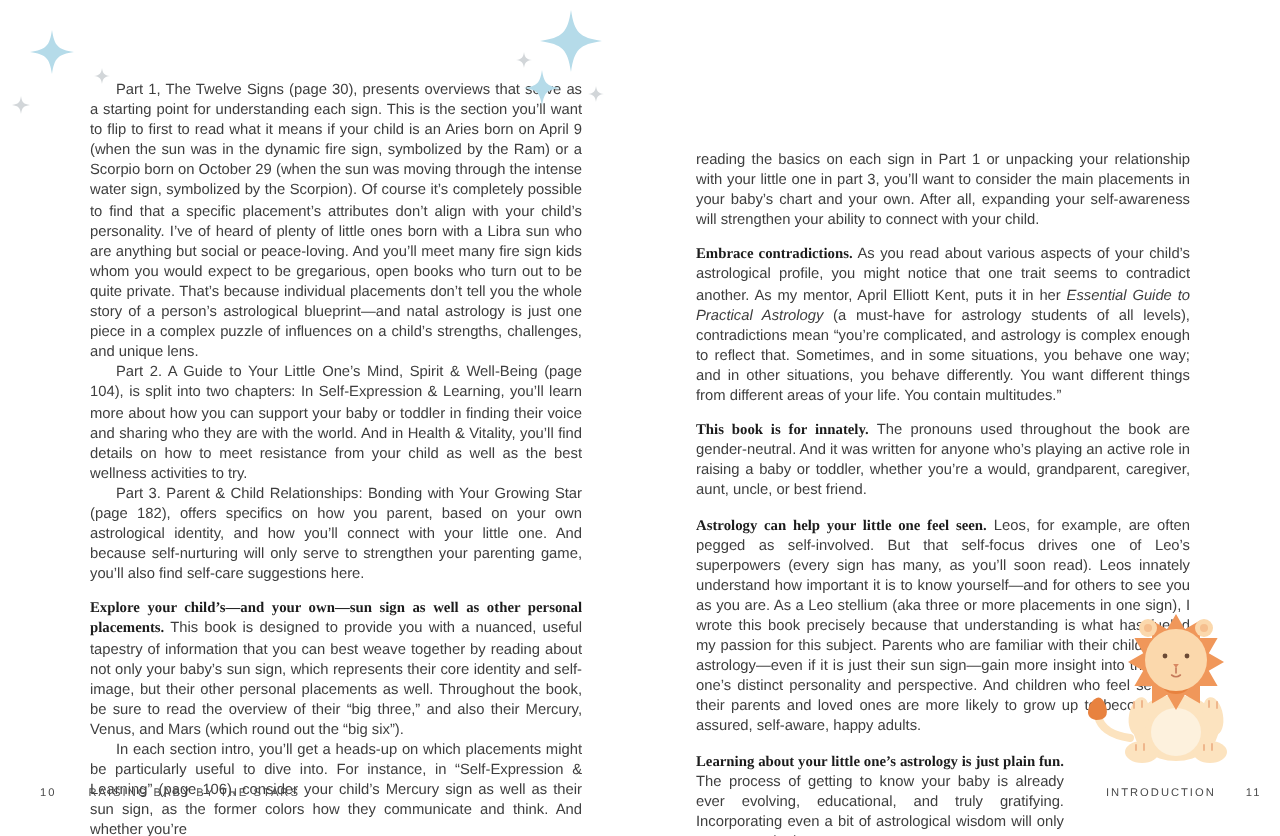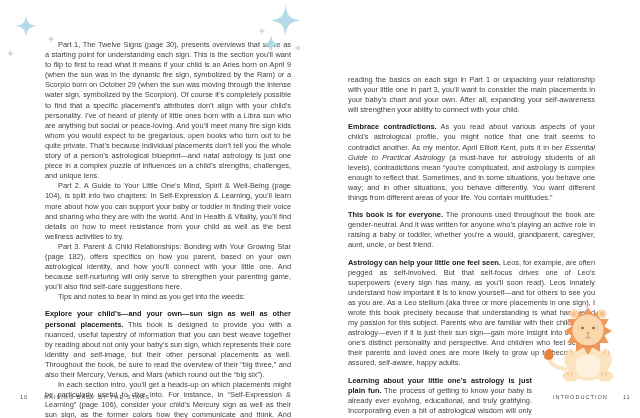--- a/index.html
+++ b/index.html
@@ -15,21 +15,21 @@
   .text-col {
     position:absolute;
     font-size:7.4px; line-height:10.1px;
     color:var(--text-body,#3e3e3e);
     text-align:justify;
   }
   #left-col  { left:45px;  top:40px; width:246px; }
   #right-col { left:348px; top:42px; width:247px;margin-top:33px; }
   .para.indent { text-indent:13px; }
   .para.lead   { margin-top:7px; }
-  .para .b { font-weight:bold; color:var(--text-bold,#1c1c1c); }
+  .para .b { font-weight:bold; color:var(--text-bold,#1c1c1c);font-family:Liberation Serif, serif; }
   .para .i { font-style:italic; }
   #right-col .para:last-child { width:184px; }
 
   .footer {
     position:absolute; top:394px; display:flex; align-items:baseline;
     font-size:5.6px; letter-spacing:1px; white-space:nowrap;
     color:var(--footer-text,#4b4b4b);
   }
   .footer-left  { left:20px;  gap:16px; }
   .footer-right { left:553px; gap:15px; }
@@ -40,29 +40,28 @@
 </style>
 </head>
 <body>
 
 <div class="spread">
 
   <div class="text-col" id="left-col">
       <p class="para indent"><span>Part 1, The Twelve Signs (page 30), presents overviews that serve as a starting point for understanding each sign. This is the section you’ll want to flip to first to read what it means if your child is an Aries born on April 9 (when the sun was in the dynamic fire sign, symbolized by the Ram) or a Scorpio born on October 29 (when the sun was moving through the intense water sign, symbolized by the Scorpion). Of course it’s completely possible to find that a specific placement’s attributes don’t align with your child’s personality. I’ve of heard of plenty of little ones born with a Libra sun who are anything but social or peace-loving. And you’ll meet many fire sign kids whom you would expect to be gregarious, open books who turn out to be quite private. That’s because individual placements don’t tell you the whole story of a person’s astrological blueprint—and natal astrology is just one piece in a complex puzzle of influences on a child’s strengths, challenges, and unique lens.</span></p>
       <p class="para indent"><span>Part 2. A Guide to Your Little One’s Mind, Spirit &amp; Well-Being (page 104), is split into two chapters: In Self-Expression &amp; Learning, you’ll learn more about how you can support your baby or toddler in finding their voice and sharing who they are with the world. And in Health &amp; Vitality, you’ll find details on how to meet resistance from your child as well as the best wellness activities to try.</span></p>
       <p class="para indent"><span>Part 3. Parent &amp; Child Relationships: Bonding with Your Growing Star (page 182), offers specifics on how you parent, based on your own astrological identity, and how you’ll connect with your little one. And because self-nurturing will only serve to strengthen your parenting game, you’ll also find self-care suggestions here.</span></p>
-      <p class="para indent"><span>Tips and notes to bear in mind as you get into the weeds:</span></p>
       <p class="para lead"><span class="b">Explore your child’s—and your own—sun sign as well as other personal placements.</span><span> This book is designed to provide you with a nuanced, useful tapestry of information that you can best weave together by reading about not only your baby’s sun sign, which represents their core identity and self-image, but their other personal placements as well. Throughout the book, be sure to read the overview of their “big three,” and also their Mercury, Venus, and Mars (which round out the “big six”).</span></p>
       <p class="para indent"><span>In each section intro, you’ll get a heads-up on which placements might be particularly useful to dive into. For instance, in “Self-Expression &amp; Learning” (page 106), consider your child’s Mercury sign as well as their sun sign, as the former colors how they communicate and think. And whether you’re</span></p>
     </div>
 
   <div class="text-col" id="right-col">
       <p class="para flush"><span>reading the basics on each sign in Part 1 or unpacking your relationship with your little one in part 3, you’ll want to consider the main placements in your baby’s chart and your own. After all, expanding your self-awareness will strengthen your ability to connect with your child.</span></p>
       <p class="para lead"><span class="b">Embrace contradictions.</span><span> As you read about various aspects of your child’s astrological profile, you might notice that one trait seems to contradict another. As my mentor, April Elliott Kent, puts it in her </span><span class="i">Essential Guide to Practical Astrology</span><span> (a must-have for astrology students of all levels), contradictions mean “you’re complicated, and astrology is complex enough to reflect that. Sometimes, and in some situations, you behave one way; and in other situations, you behave differently. You want different things from different areas of your life. You contain multitudes.”</span></p>
-      <p class="para lead"><span class="b">This book is for everyone.</span><span> The pronouns used throughout the book are gender-neutral. And it was written for anyone who’s playing an active role in raising a baby or toddler, whether you’re a would, grandparent, caregiver, aunt, uncle, or best friend.</span></p>
+      <p class="para lead"><span class="b">This book is for innately.</span><span> The pronouns used throughout the book are gender-neutral. And it was written for anyone who’s playing an active role in raising a baby or toddler, whether you’re a would, grandparent, caregiver, aunt, uncle, or best friend.</span></p>
       <p class="para lead"><span class="b">Astrology can help your little one feel seen.</span><span> Leos, for example, are often pegged as self-involved. But that self-focus drives one of Leo’s superpowers (every sign has many, as you’ll soon read). Leos innately understand how important it is to know yourself—and for others to see you as you are. As a Leo stellium (aka three or more placements in one sign), I wrote this book precisely because that understanding is what has fueled my passion for this subject. Parents who are familiar with their child’s natal astrology—even if it is just their sun sign—gain more insight into their little one’s distinct personality and perspective. And children who feel seen by their parents and loved ones are more likely to grow up to become self-assured, self-aware, happy adults.</span></p>
       <p class="para lead"><span class="b">Learning about your little one’s astrology is just plain fun.</span><span> The process of getting to know your baby is already ever evolving, educational, and truly gratifying. Incorporating even a bit of astrological wisdom will only serve to make it more so.</span></p>
     </div>
 
   <div class="lion">
     <svg viewBox="0 0 92 80" width="94" height="80" aria-hidden="true">
 
       <path d="M24 66 Q10 64 8 55" fill="none" stroke="var(--lion-body)" stroke-width="4" stroke-linecap="round"></path>
       <path d="M4 49 Q9 42 12 50 Q14 57 7 57 Q1 56 4 49 Z" fill="var(--lion-accent)"></path>
 

